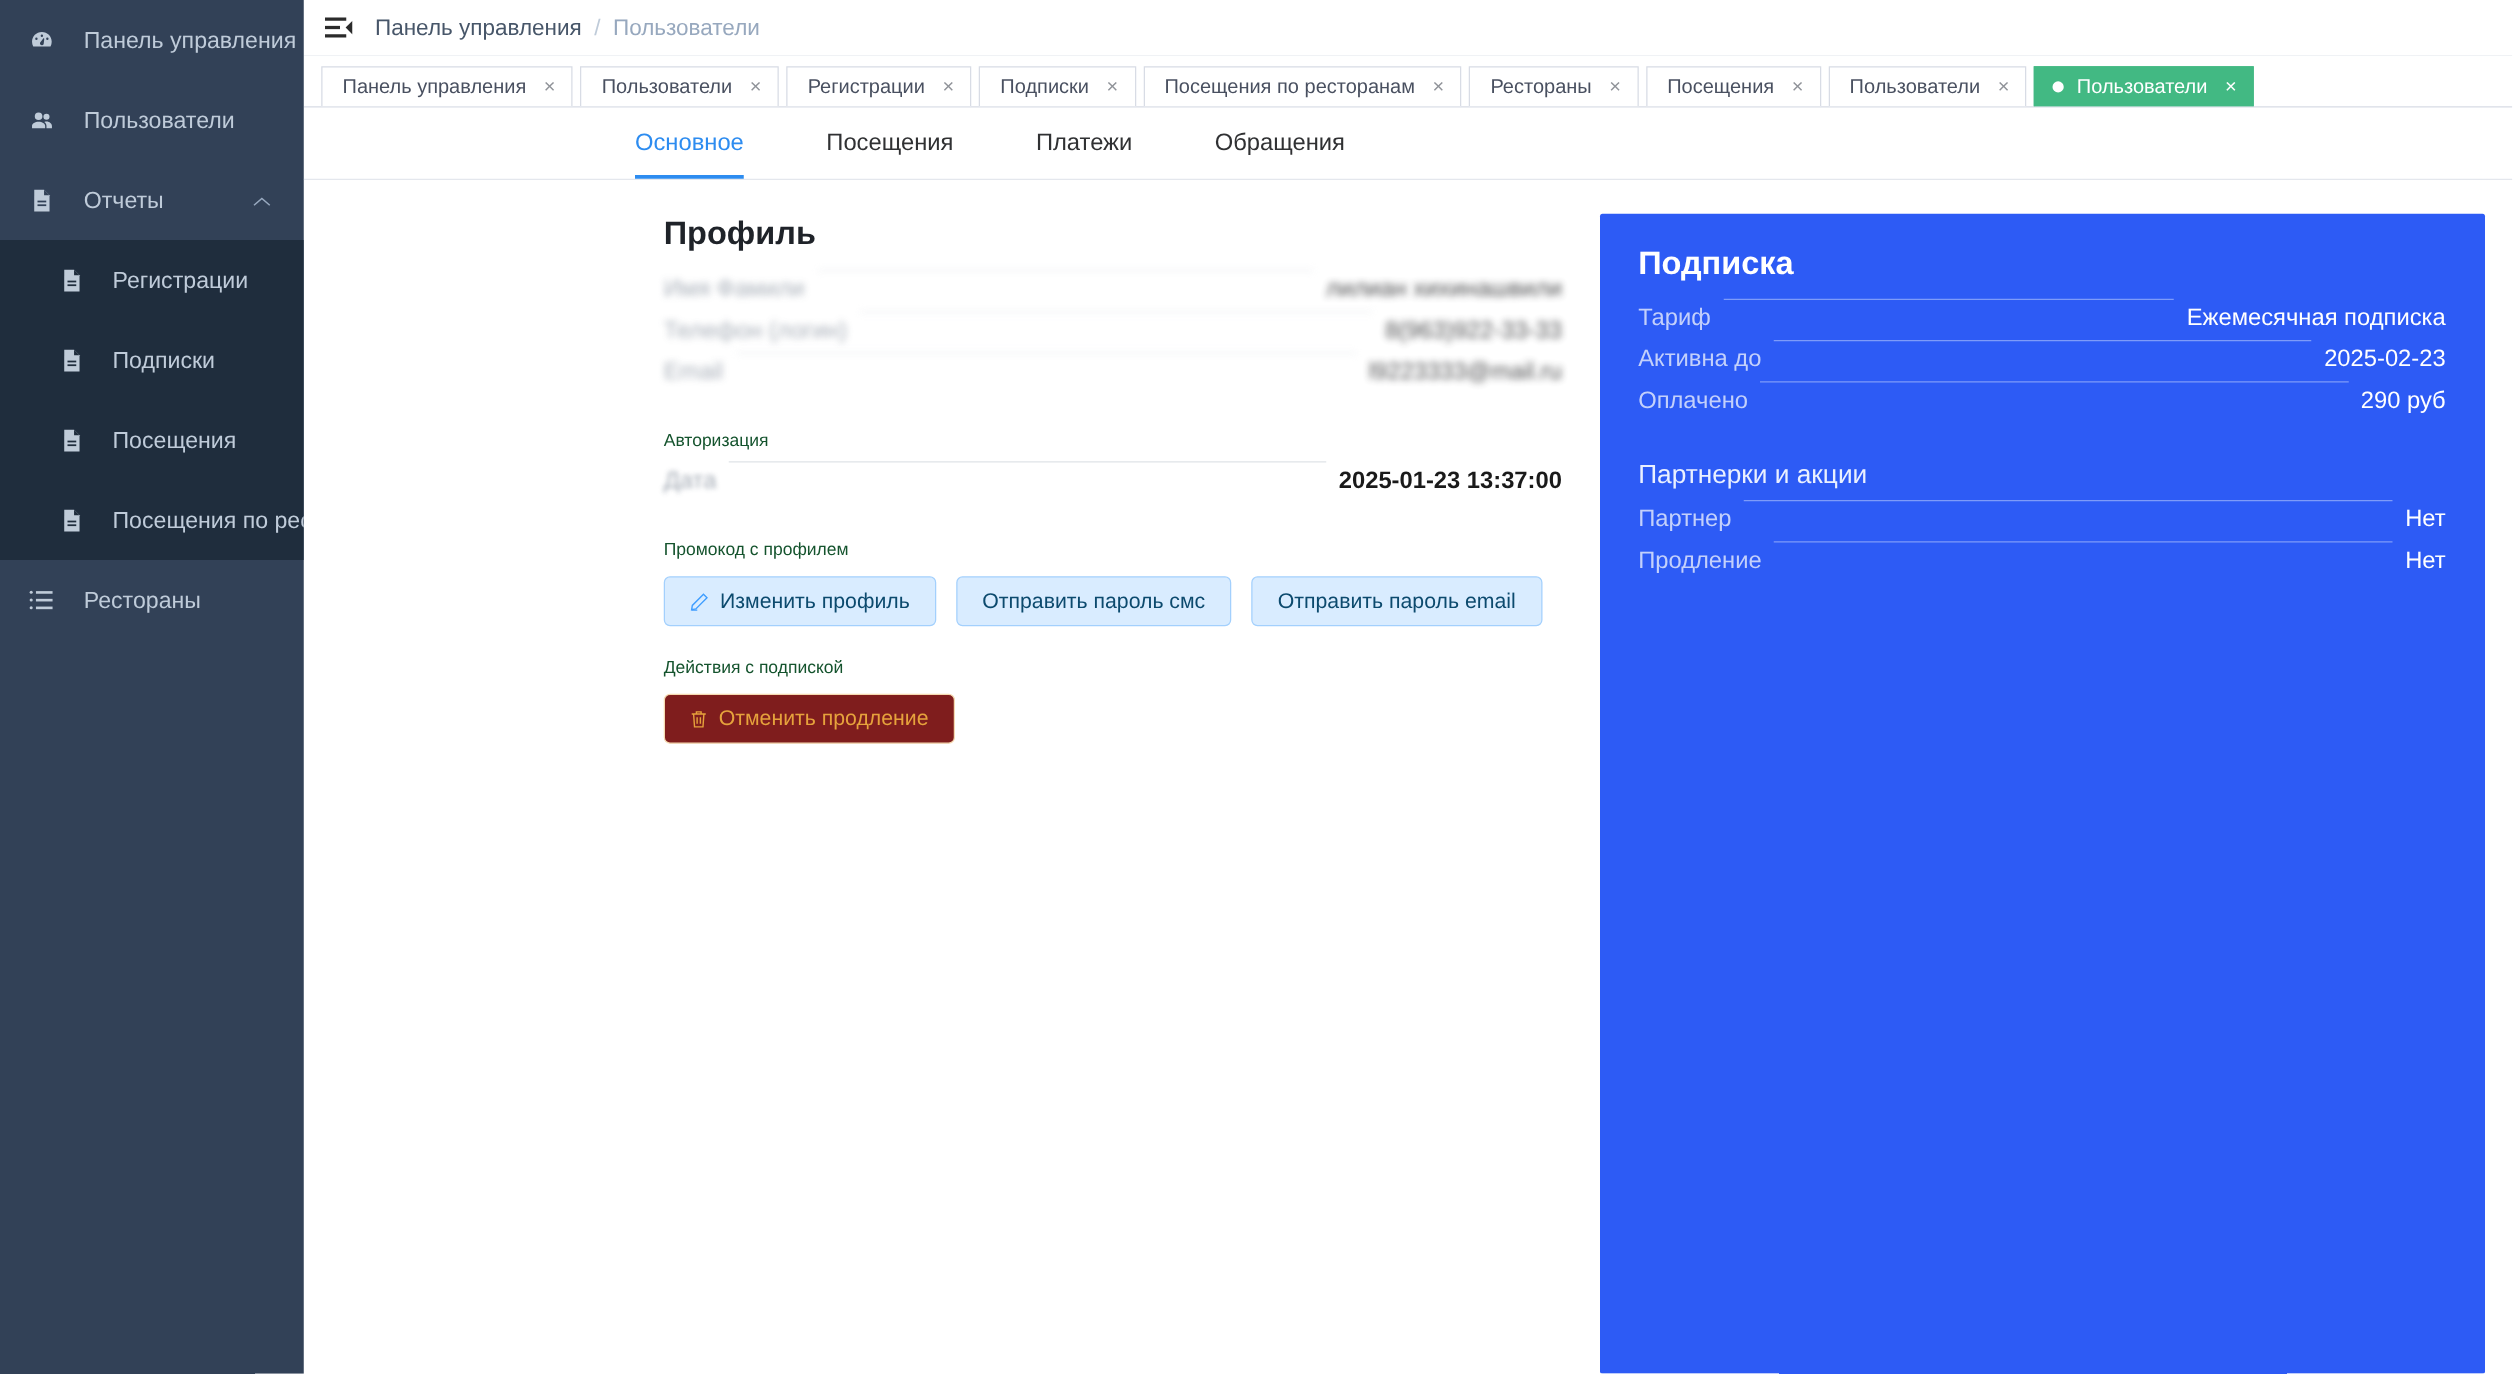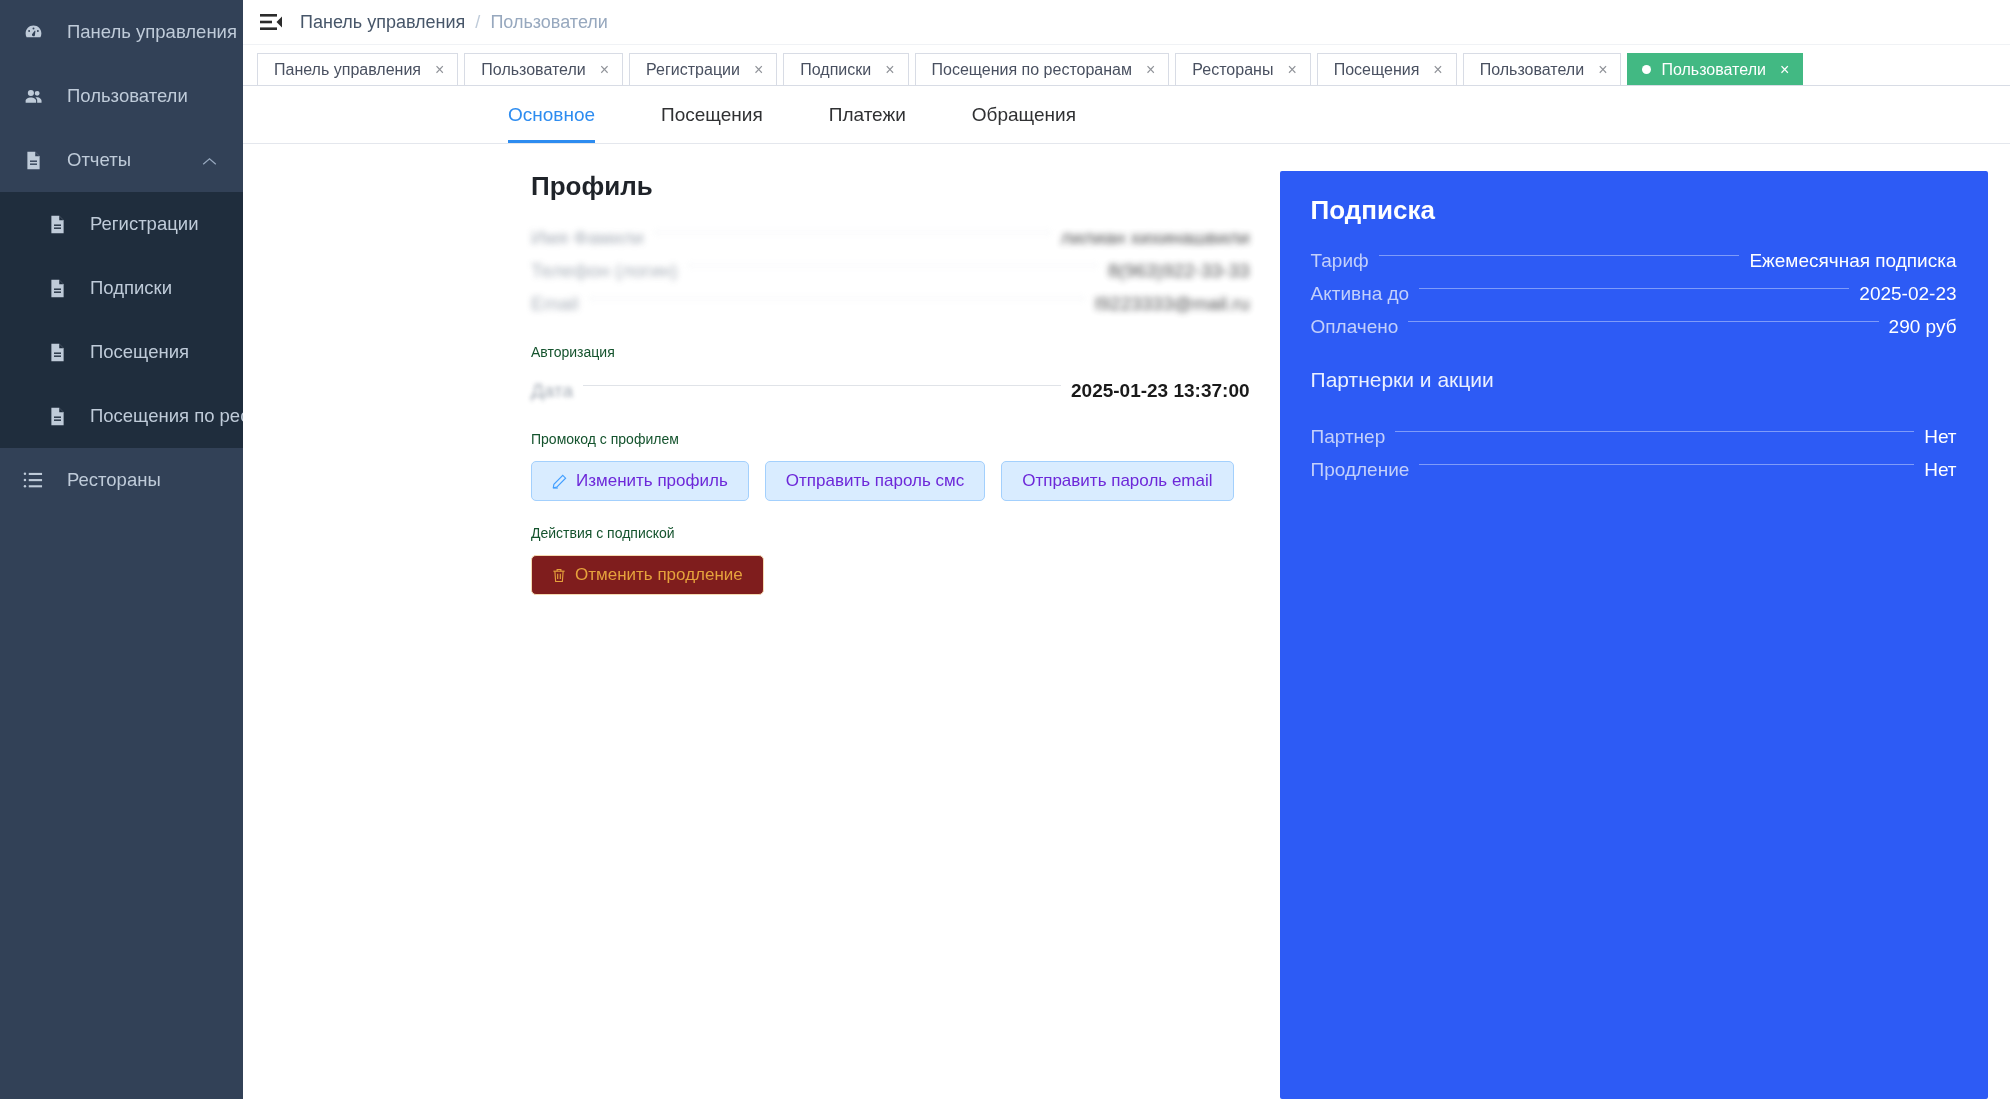--- a/index.html
+++ b/index.html
@@ -191,21 +191,21 @@
   }
   .sub-head {
     font-size: 14px;
     color: #14532d;
     margin: 24px 0 14px 0;
   }
 
   
   .row {
     display: flex;
-    align-items: center;
+    align-items: flex-start;
     height: 33px;
     font-size: 19px;
   }
   .row .lbl { color: #9aa2ad; white-space: nowrap; }
   .row .leader {
     flex: 1;
     border-bottom: 1px solid #e0e3e8;
     margin: 0 10px;
     position: relative;
     top: -5px;
@@ -227,21 +227,21 @@
     padding: 0 20px;
     font-size: 17px;
     border-radius: 5px;
     margin-right: 16px;
     cursor: pointer;
     white-space: nowrap;
   }
   .btn-blue {
     background: #d9ecff;
     border: 1px solid #a3d0fd;
-    color: #6d28d9;
+    color: #0c4a6e;
   }
   .btn-yellow {
     background: #7f1d1d;
     border: 1px solid #f5dab1;
     color: #e6a23c;
   }
   .btn .bico { margin-right: 9px; display: inline-flex; }
 
   
   .card {
@@ -258,21 +258,21 @@
   }
   .card .row { font-size: 19px; height: 33px; }
   .card .row .lbl { color: #c3d0fb; }
   .card .row .leader {
     border-bottom: 1px solid #7e9bf9;
   }
   .card .row .val { color: #ffffff; }
   .card .sub-head2 {
     font-size: 21px;
     color: #eaf0ff;
-    margin: 25px 0 28px 0;
+    margin: 25px 0 13px 0;
   }
 </style>
 </head>
 <body>
 
 <div class="app">
 
   <nav class="sidebar">
 
     <div class="nav-item">

